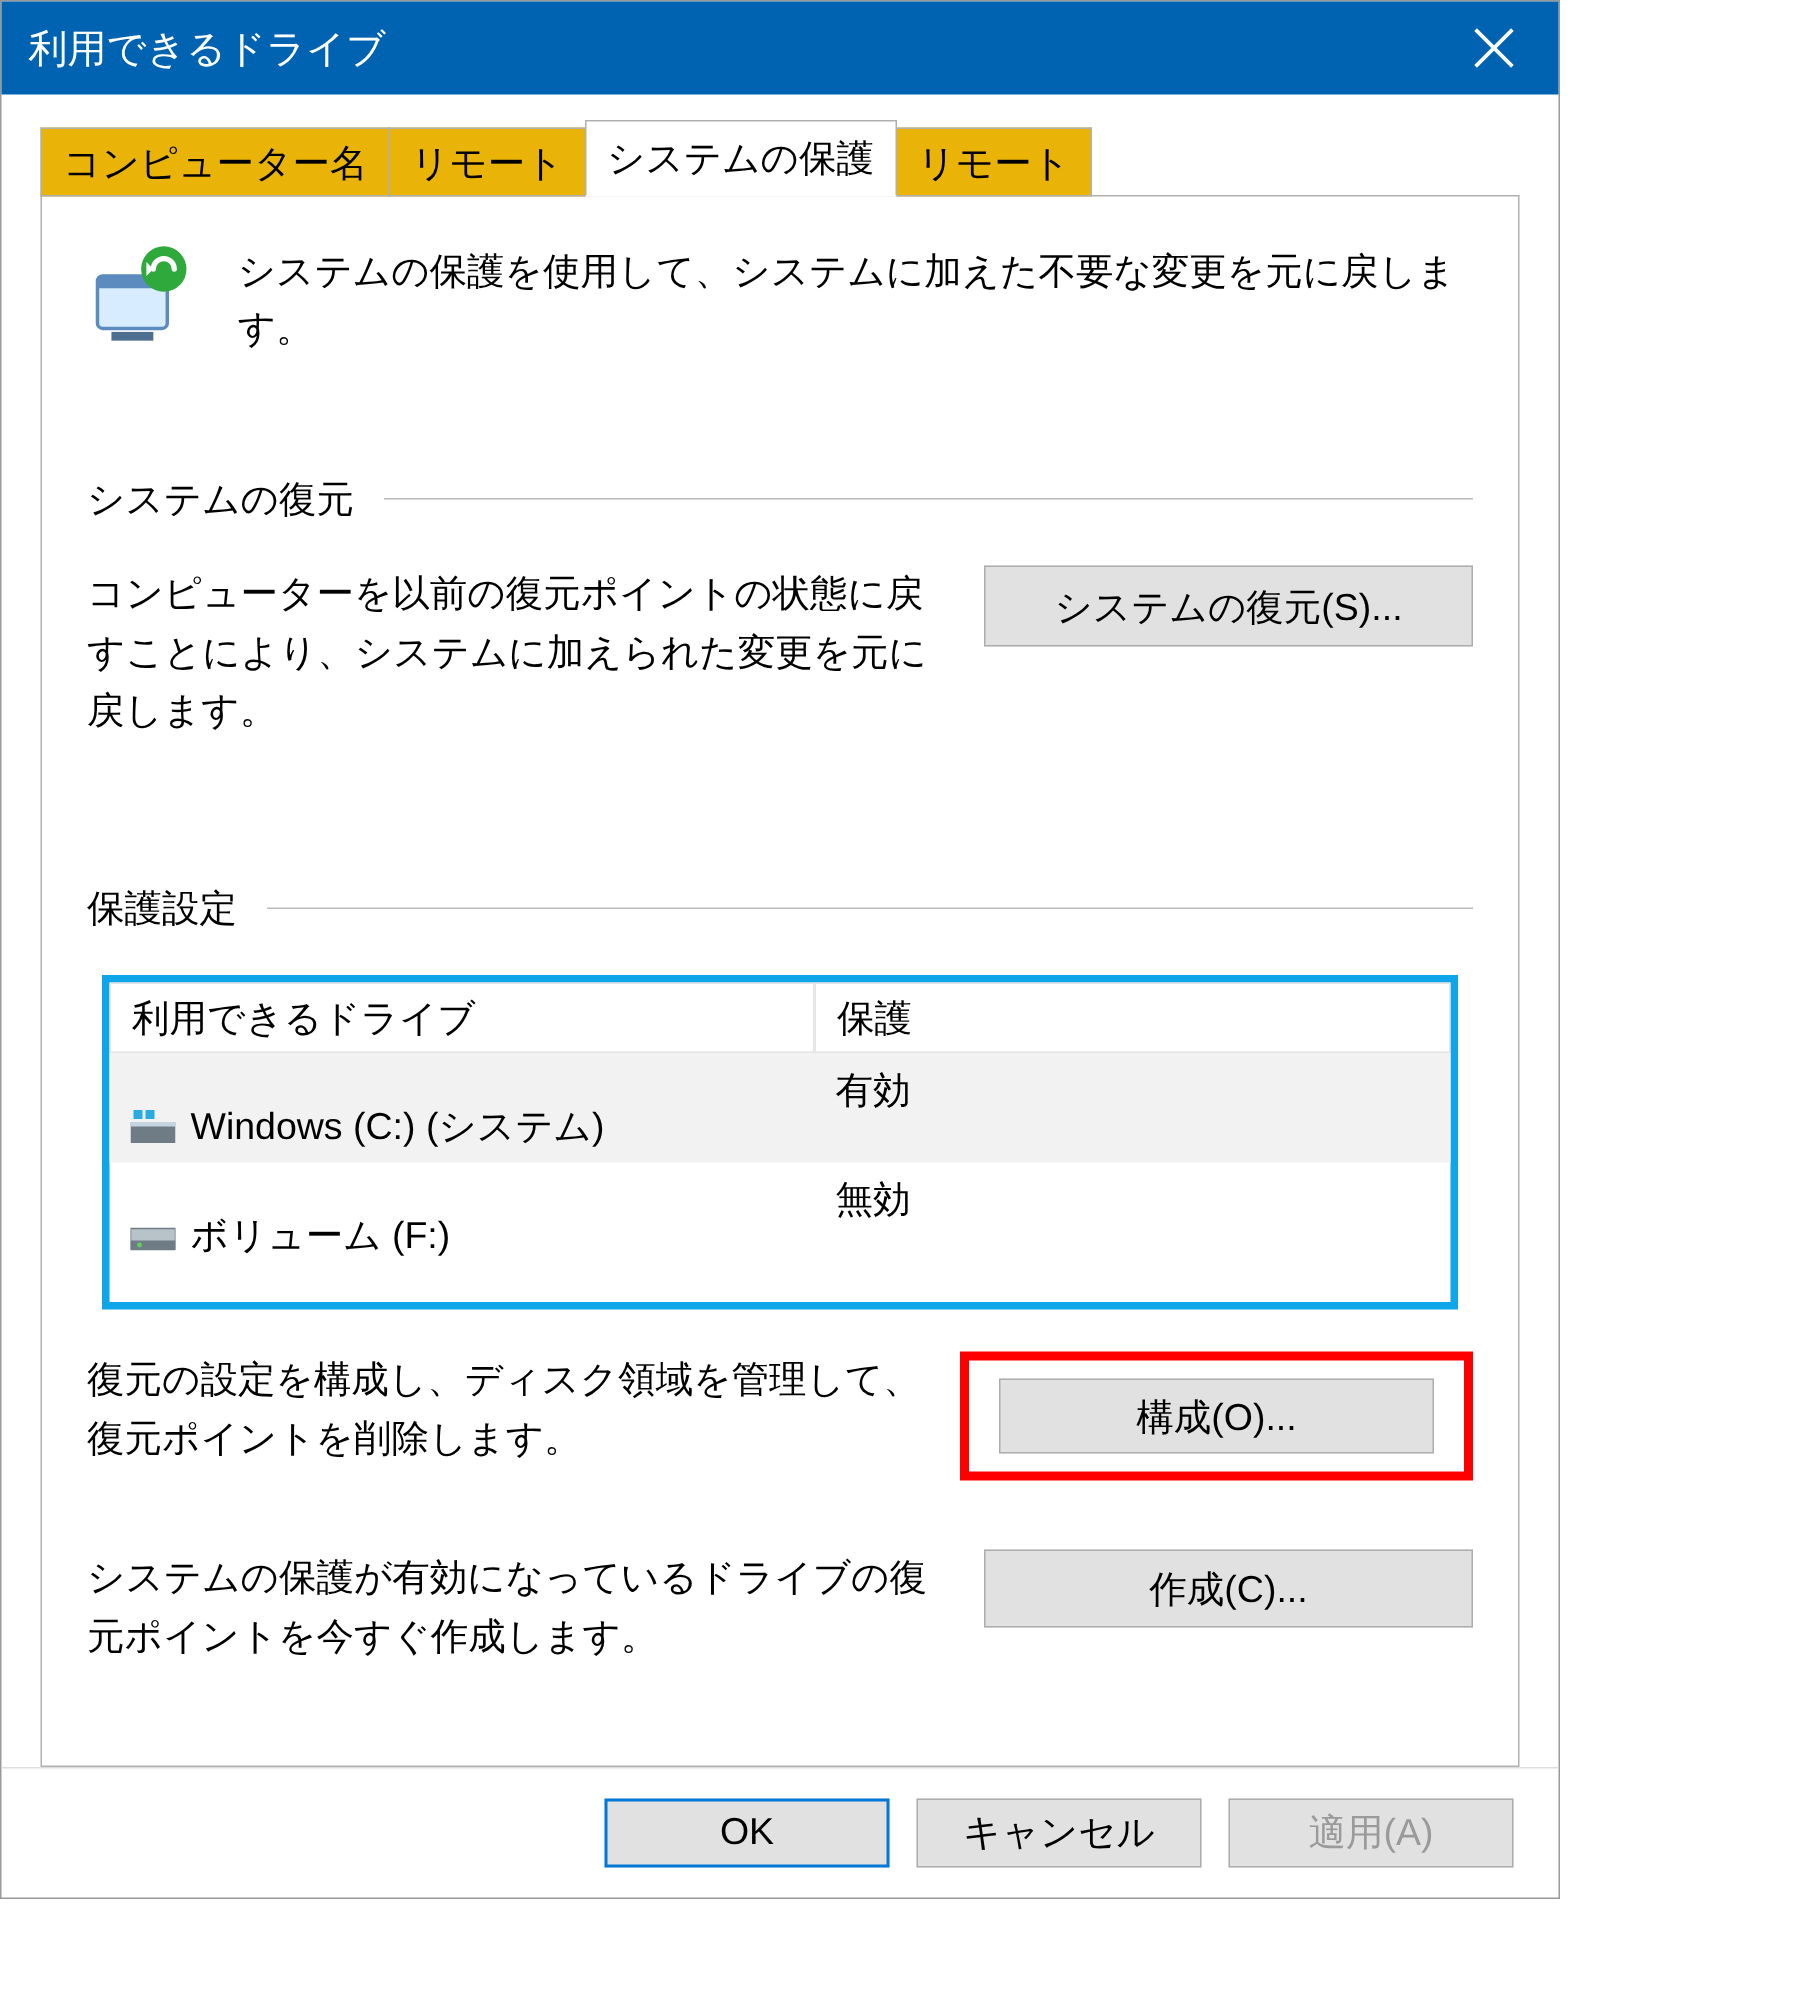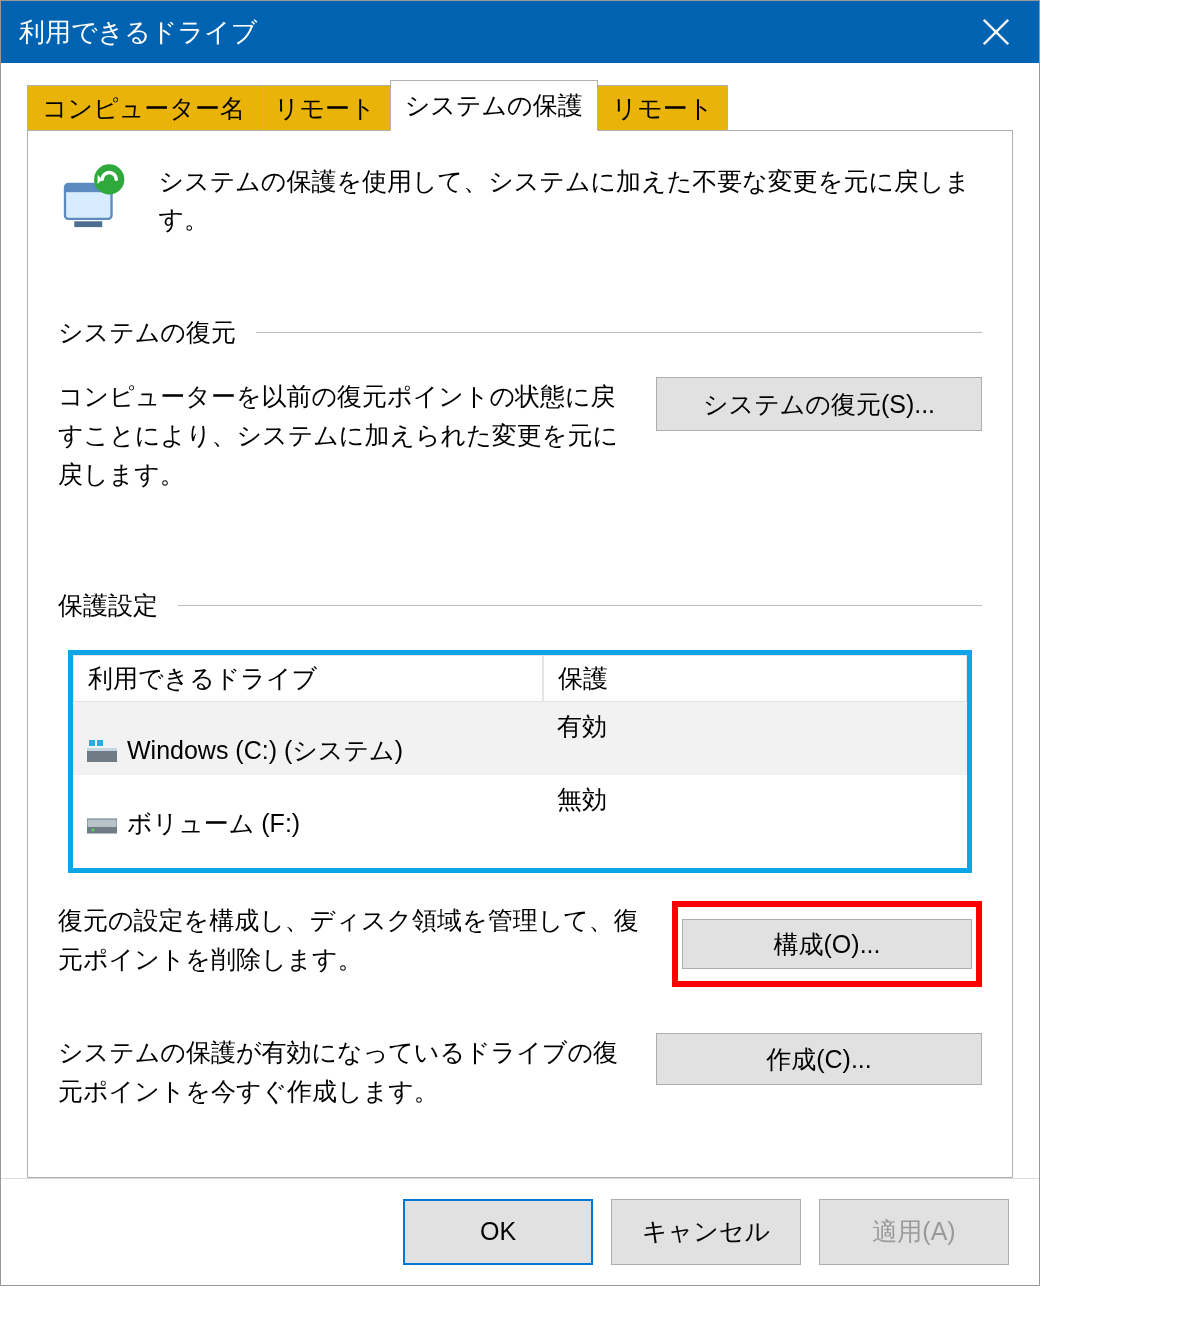--- a/index.html
+++ b/index.html
@@ -102,21 +102,21 @@
     width: 326px;
     height: 54px;
     background: #e1e1e1;
     border: 1px solid #adadad;
     font-size: 25px;
     display: flex;
     align-items: center;
     justify-content: center;
     cursor: pointer;
   }
-  .btn.small { width: 190px; height: 66px; font-size: 25px; }
+  .btn.small { width: 190px; height: 46px; font-size: 25px; }
   .btn.default { border: 2px solid #0078d7; }
   .btn.disabled { color: #9a9a9a; }
   .drive-list {
     border: 5px solid #0ea5e9;
     margin: 0 10px 28px 10px;
   }
   .drive-header {
     display: flex;
     font-size: 25px;
   }
@@ -131,21 +131,21 @@
     font-size: 25px;
     padding: 4px 0;
   }
   .drive-row.selected { background: #f2f2f2; }
   .drive-row .dcol { padding: 4px 14px; }
   .drive-row .dname { flex: 0 0 470px; display: flex; align-items: center; gap: 10px; margin-top: 24px;}
   .drive-row .dstatus { flex: 1; }
   .drive-spacer { height: 20px; }
   .highlight-box {
     border: 6px solid #ff0000;
-    padding: 12px 4px;
+    padding: 12px 20px;
     display: inline-flex;
     align-items: center;
     justify-content: center;
   }
   .footer {
     display: flex;
     justify-content: flex-end;
     gap: 18px;
     padding: 20px 30px 20px 0;
     border-top: 1px solid #ddd;

